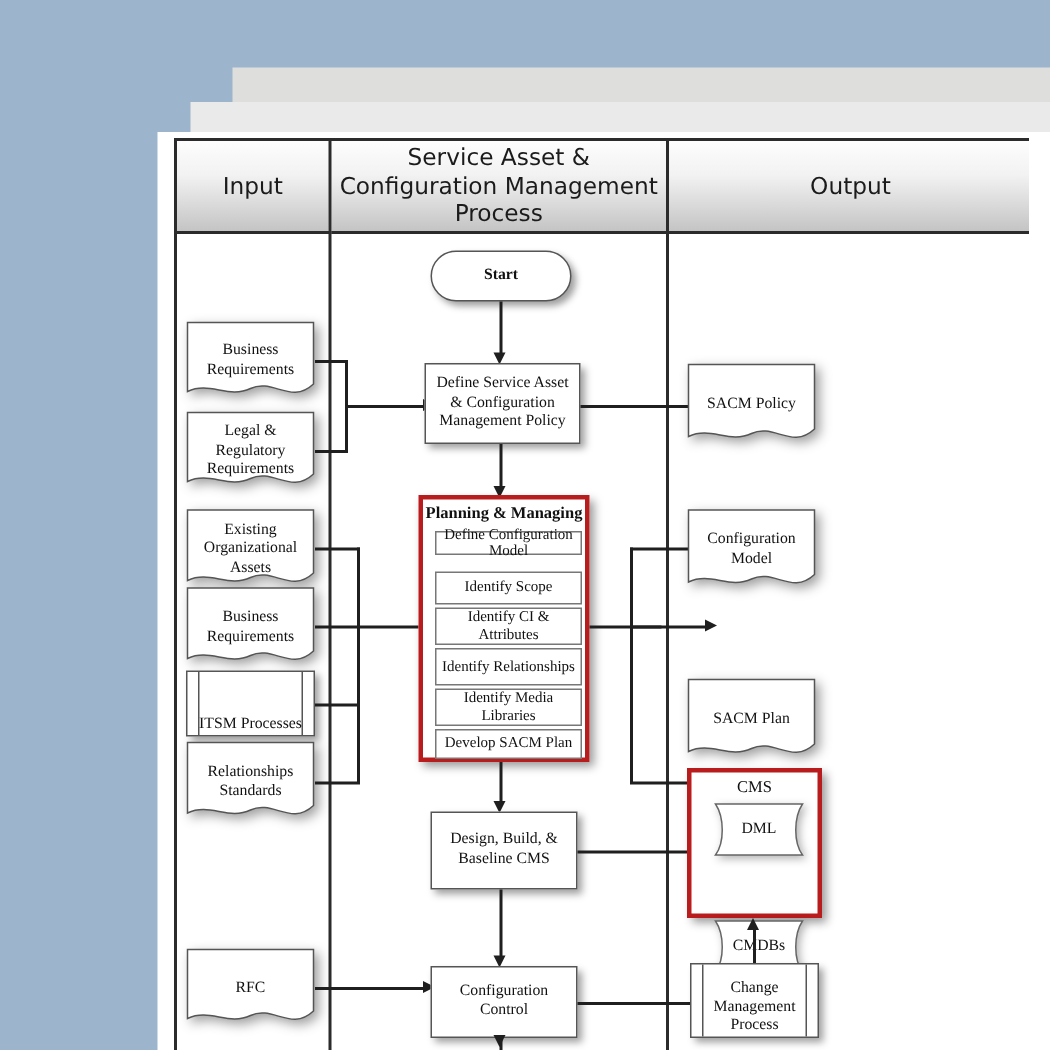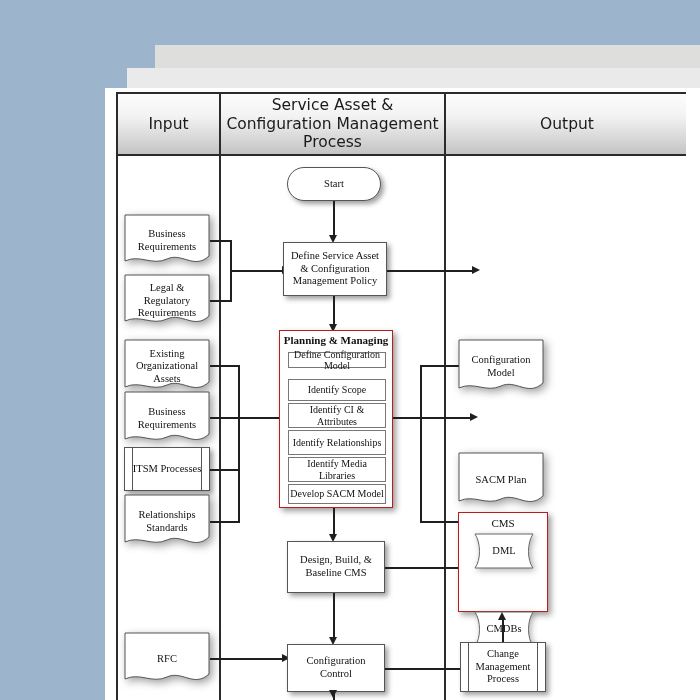--- a/index.html
+++ b/index.html
@@ -49,40 +49,40 @@
         display:flex;align-items:center;justify-content:center;text-align:center;
         font-size:10.5px;color:#111;line-height:1.2;}
   .node .lbl{position:relative;z-index:3;padding:0 4px;}
 
   
   .proc{background:#fff;border:1px solid #555;
         box-shadow:3px 3px 5px rgba(0,0,0,.38);}
 
   
   .term{background:#fff;border:1px solid #555;border-radius:20px;
-        box-shadow:3px 3px 5px rgba(0,0,0,.38);}
+        box-shadow:3px 3px 5px rgba(0,0,0,.38);font-weight:bold;}
 
   
   .predef{background:#fff;border:1px solid #555;
-          box-shadow:3px 3px 5px rgba(0,0,0,.38);}
+          box-shadow:3px 3px 5px rgba(0,0,0,.38);align-items:flex-end;}
   .predef::before,.predef::after{content:"";position:absolute;top:0;bottom:0;width:1px;background:#555;}
   .predef::before{left:7px;}
   .predef::after{right:7px;}
 
   
   .docshape{filter:drop-shadow(3px 3px 4px rgba(0,0,0,.38));}
   .docshape svg{position:absolute;left:0;top:0;width:100%;height:100%;z-index:1;}
   .docshape .lbl{z-index:3;}
 
   
   .dbshape{filter:drop-shadow(2px 2px 3px rgba(0,0,0,.30));}
   .dbshape svg{position:absolute;left:0;top:0;width:100%;height:100%;z-index:1;}
 
   
-  .group{position:absolute;background:#fff;border:1px solid #b91c1c;
+  .group{position:absolute;background:#fff;border:3px solid #b91c1c;
          box-shadow:3px 3px 6px rgba(0,0,0,.40);box-sizing:border-box;}
   .group-title{position:absolute;left:0;right:0;top:3px;text-align:center;
                font-size:11px;font-weight:bold;color:#111;}
   .group-title.plain{font-weight:normal;font-size:11px;top:4px;}
   .sub{position:absolute;background:#fff;border:1px solid #777;box-sizing:border-box;
        display:flex;align-items:center;justify-content:center;text-align:center;
        font-size:10px;color:#111;line-height:1.15;}
 
   
   .ln{position:absolute;background:#1f1f1f;}
@@ -203,21 +203,21 @@
       <div class="sub" style="left:8px;top:72px;width:98px;height:25px;justify-content:flex-end;">
         <span>Identify CI &amp; Attributes</span>
       </div>
       <div class="sub" style="left:8px;top:99px;width:98px;height:25px;">
         <span>Identify Relationships</span>
       </div>
       <div class="sub" style="left:8px;top:126px;width:98px;height:25px;">
         <span>Identify Media Libraries</span>
       </div>
       <div class="sub" style="left:8px;top:153px;width:98px;height:20px;">
-        <span>Develop SACM Model</span>
+        <span>Develop SACM Plan</span>
       </div>
     </div>
 
     <div class="ln lh" style="left:275px;top:323px;width:48px;"></div>
     <div class="ln lv" style="left:302px;top:271px;height:157px;"></div>
     <div class="ln lh" style="left:302px;top:271px;width:52px;"></div>
     <div class="ln lh" style="left:302px;top:323px;width:52px;"></div>
     <div class="ln lh" style="left:302px;top:427px;width:52px;"></div>
     <div class="arrow right" style="left:352px;top:267px;"></div>
     <div class="arrow right" style="left:352px;top:319px;"></div>
@@ -239,20 +239,26 @@
     <div class="node proc" style="left:169px;top:550px;width:98px;height:48px;">
       <span class="lbl">Configuration Control</span>
     </div>
 
     <div class="ln lh" style="left:267px;top:574px;width:91px;"></div>
     <div class="arrow right" style="left:356px;top:570px;"></div>
 
     <div class="ln lv" style="left:215px;top:598px;height:12px;"></div>
     <div class="arrow down" style="left:211px;top:596px;"></div>
 
+    <div class="node docshape" style="left:340px;top:148px;width:86px;height:56px;">
+      <svg viewBox="0 0 86 56" preserveAspectRatio="none">
+        <path d="M1,1 L85,1 L85,44 C70,58 58,40 43,47 C28,54 16,42 1,49 Z" fill="#ffffff" stroke="#555" stroke-width="1"></path>
+      </svg>
+      <span class="lbl">SACM Policy</span>
+    </div>
 
     <div class="node docshape" style="left:340px;top:245px;width:86px;height:56px;">
       <svg viewBox="0 0 86 56" preserveAspectRatio="none">
         <path d="M1,1 L85,1 L85,44 C70,58 58,40 43,47 C28,54 16,42 1,49 Z" fill="#ffffff" stroke="#555" stroke-width="1"></path>
       </svg>
       <span class="lbl">Configuration Model</span>
     </div>
 
 
     <div class="node docshape" style="left:340px;top:358px;width:86px;height:56px;">

